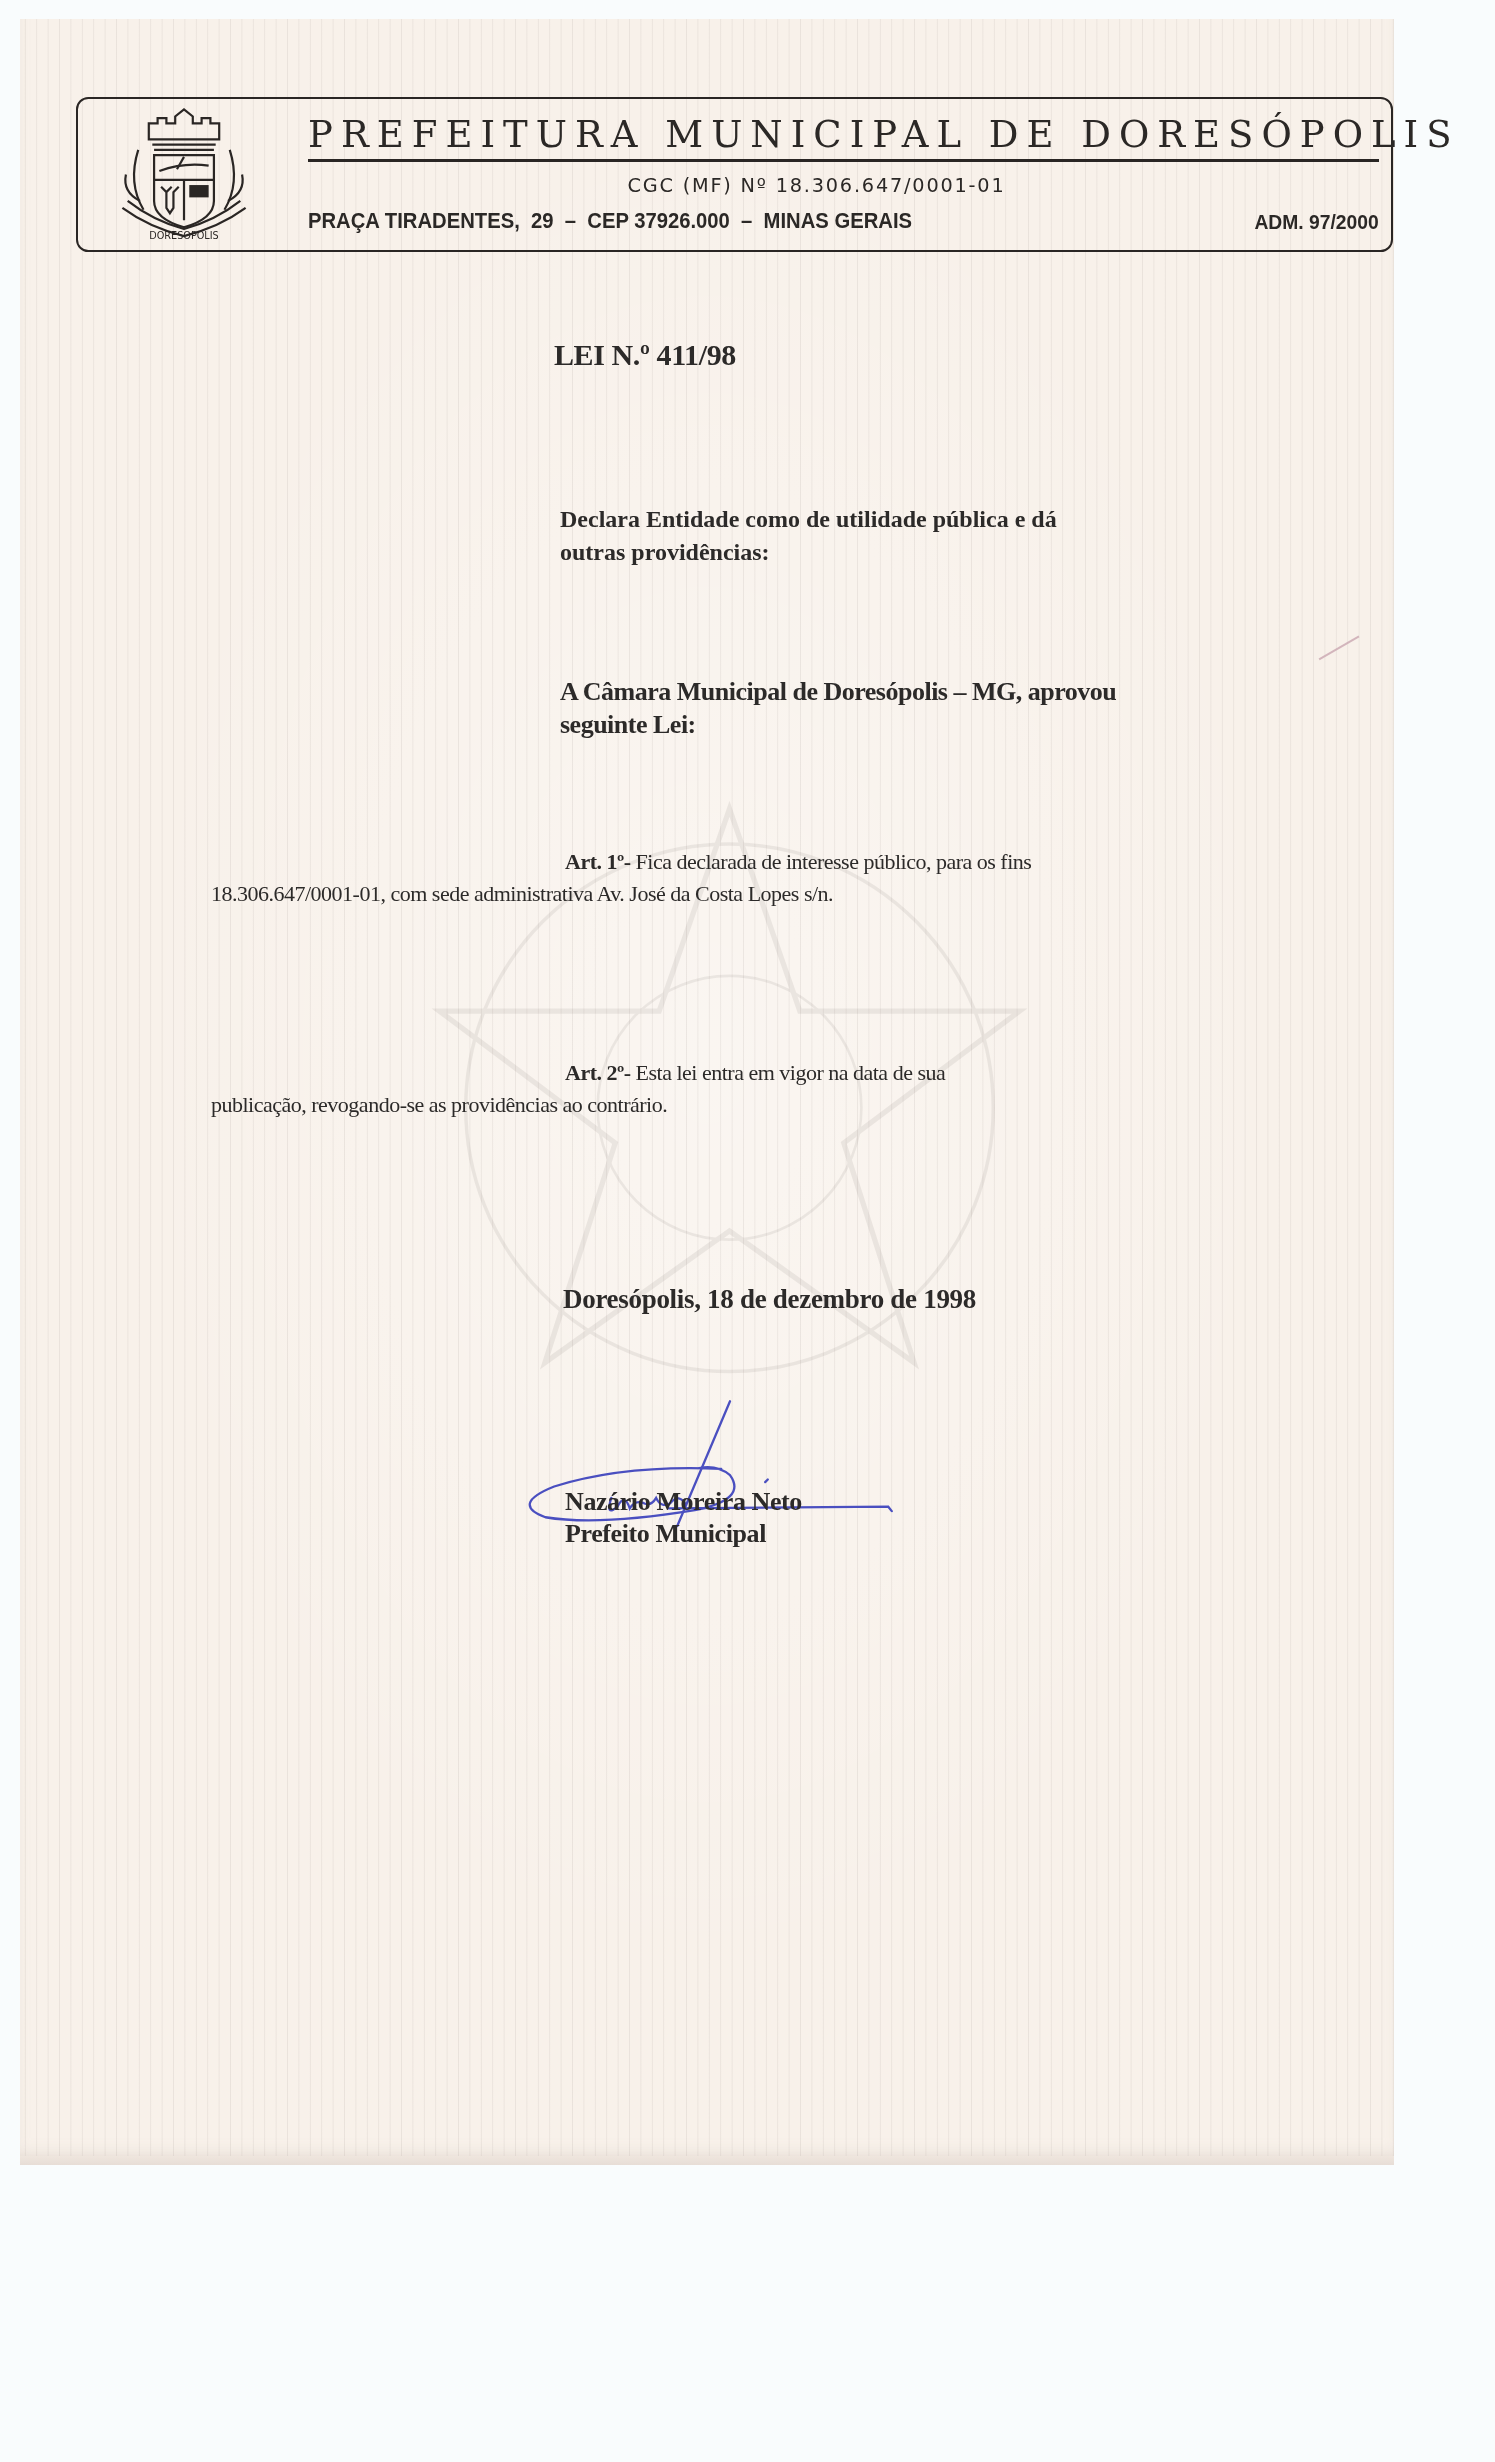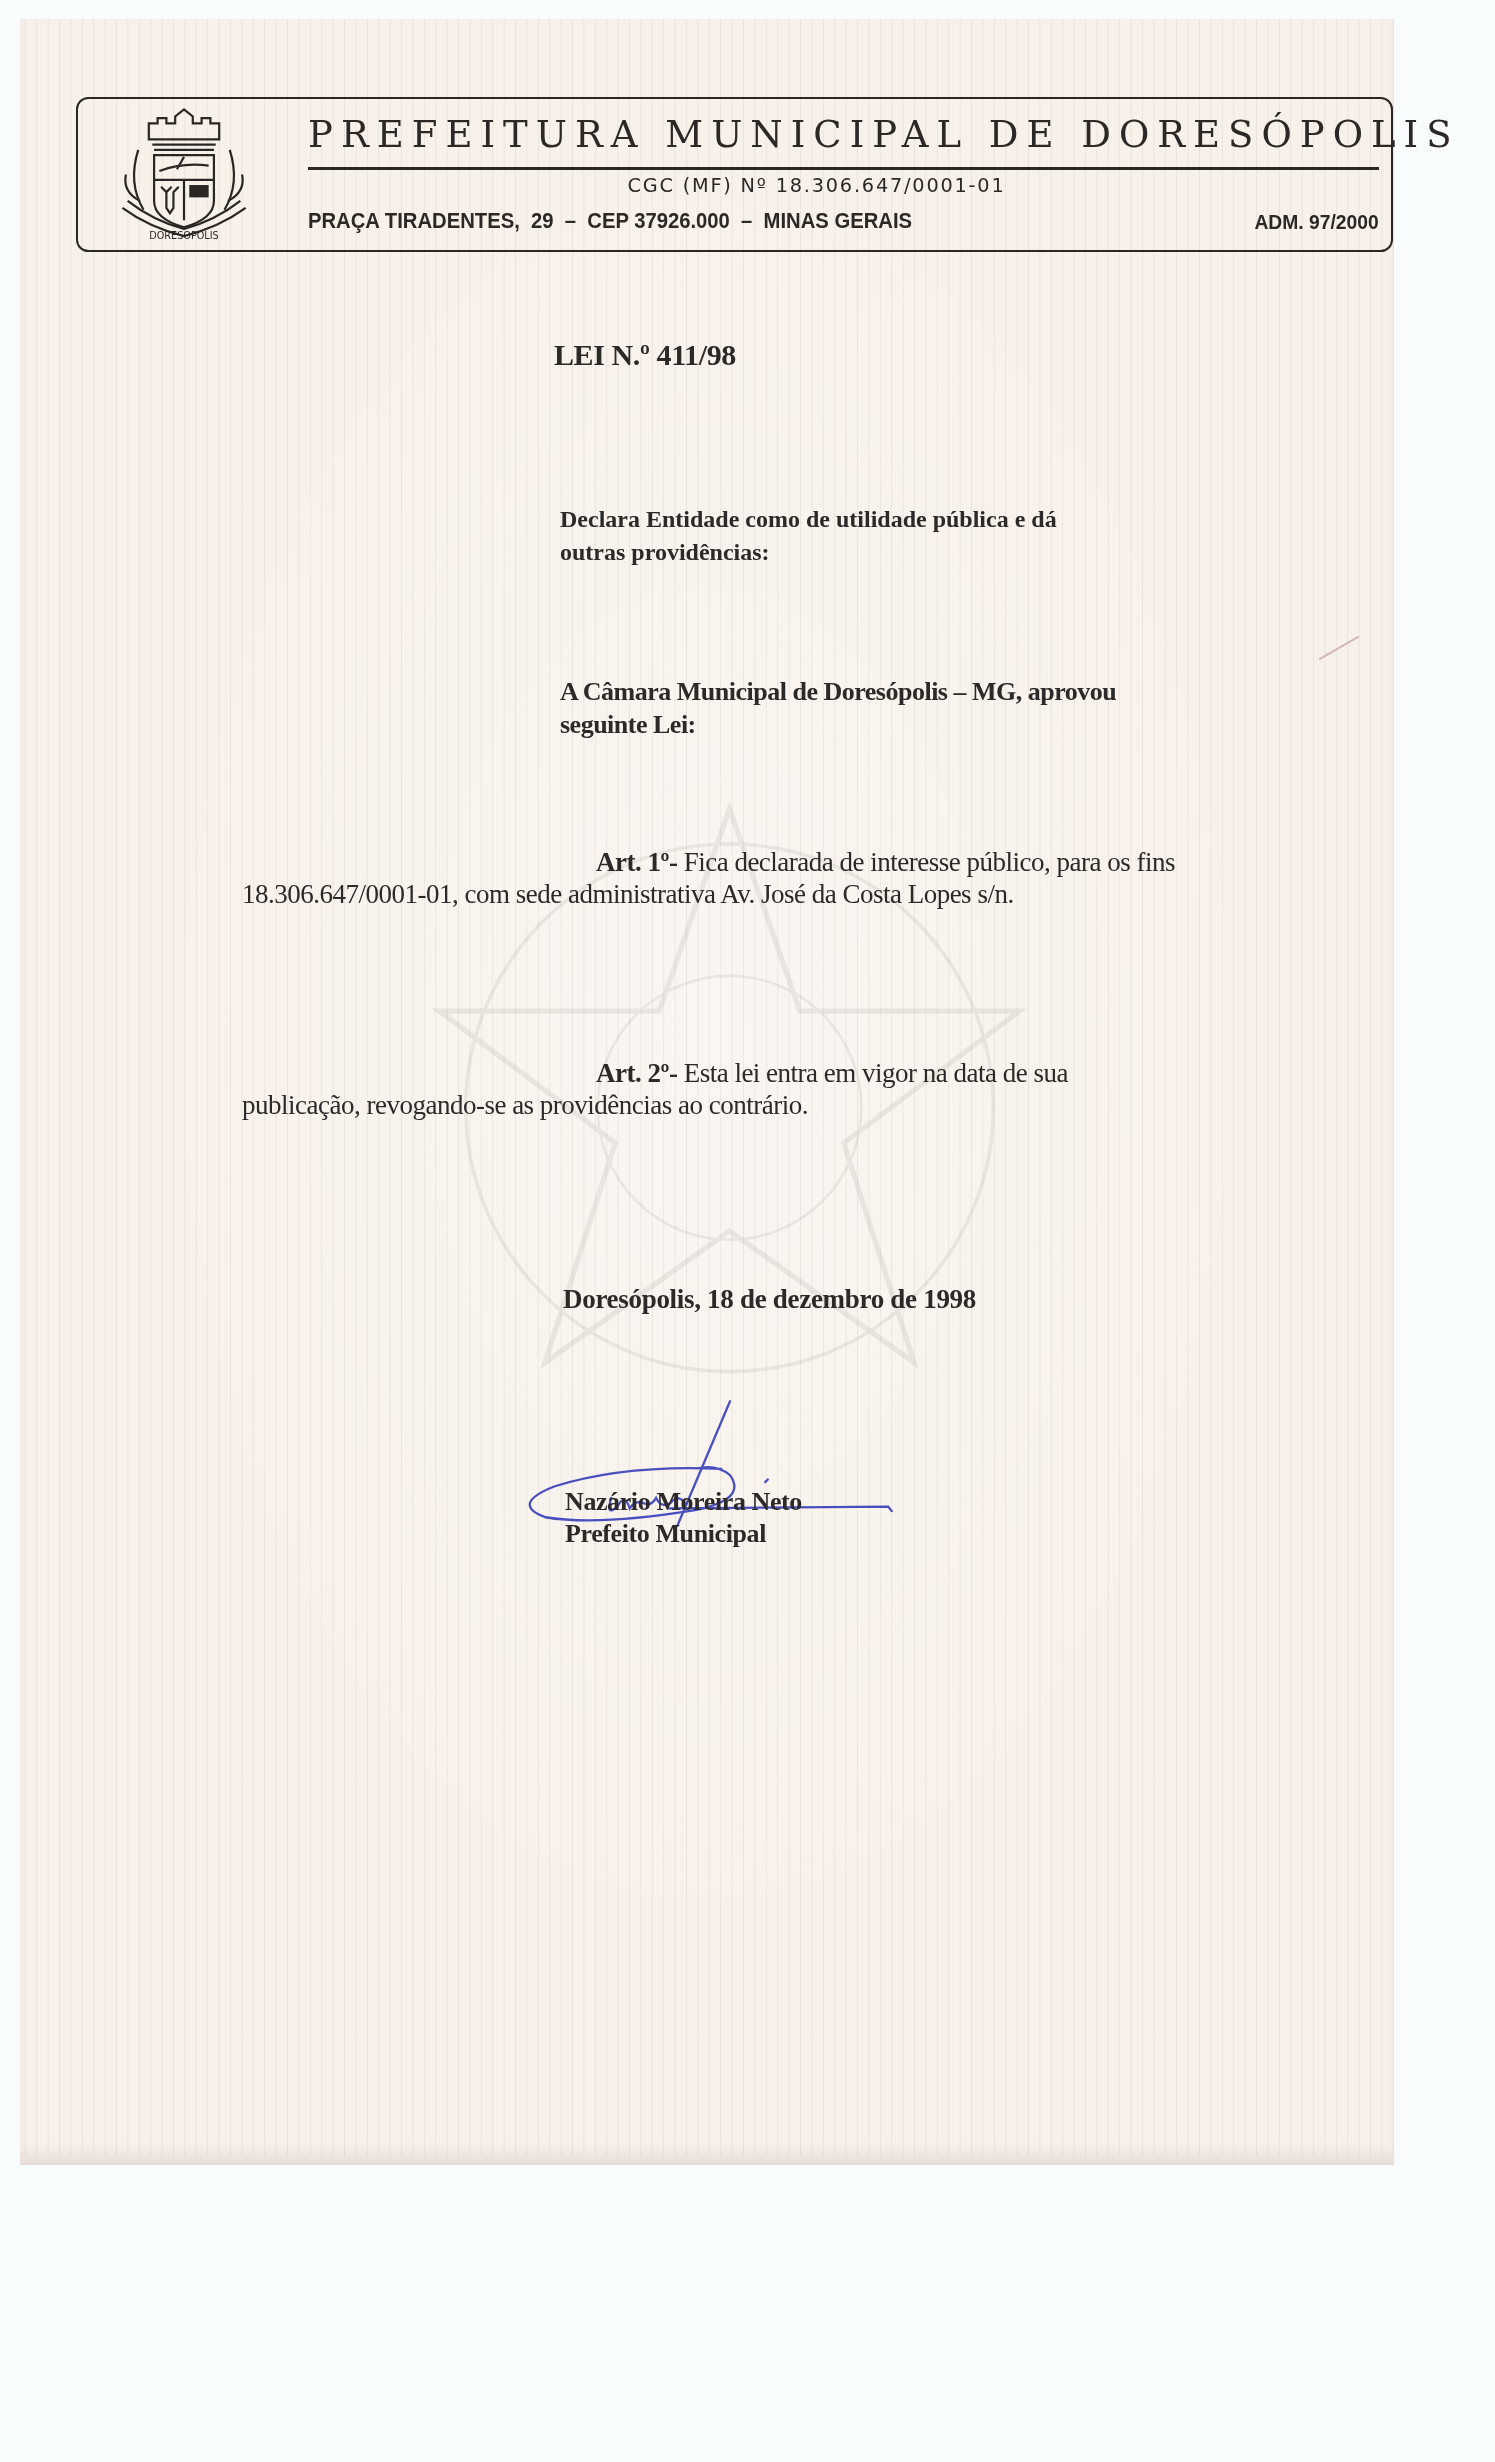--- a/index.html
+++ b/index.html
@@ -65,21 +65,21 @@
       left: 230px;
       top: 10.6px;
       width: 1071px;
       font-family: "DejaVu Serif", serif;
       font-size: 37px;
       letter-spacing: 8px;
       color: #2b2826;
       line-height: 49px;
       white-space: nowrap;
       border-bottom: 3.5px solid #2a2624;
-      padding-bottom: 8px;
+      padding-bottom: 0;
     }
     .lh-cgc {
       position: absolute;
       left: 0;
       width: 100%;
       top: 75px;
       text-align: center;
       font-family: "DejaVu Sans", sans-serif;
       font-size: 19.3px;
       letter-spacing: 1.8px;
@@ -139,24 +139,23 @@
       width: 739px;
       font-size: 26px;
       font-weight: bold;
       line-height: 33px;
       letter-spacing: -0.5px;
     }
     .article {
       position: absolute;
       left: 211px;
       width: 1108px;
-      font-size: 27px;
+      font-size: 22px;
       line-height: 32px;
       letter-spacing: -0.5px;
-      margin-left: 31px;
     }
     .article .line { display: block; white-space: nowrap; }
     .article .indent { padding-left: 354px; }
     .art-1 { top: 846px; }
     .art-2 { top: 1057px; }
     .bold { font-weight: bold; }
 
     .date-line {
       position: absolute;
       left: 563px;

